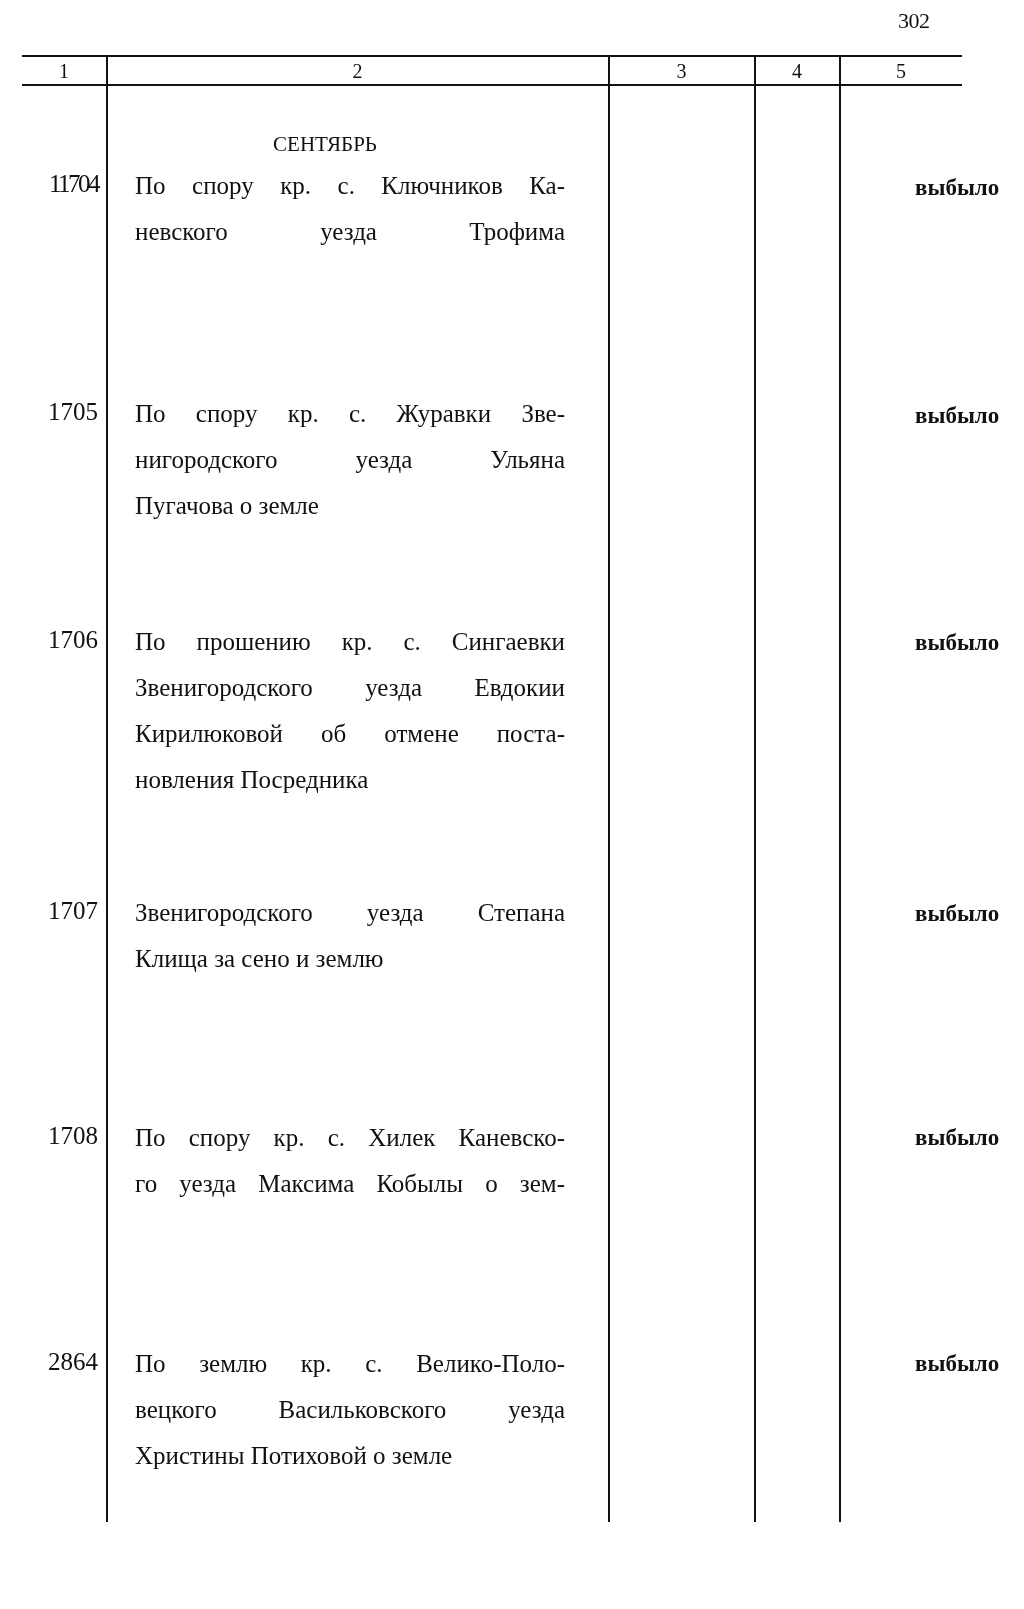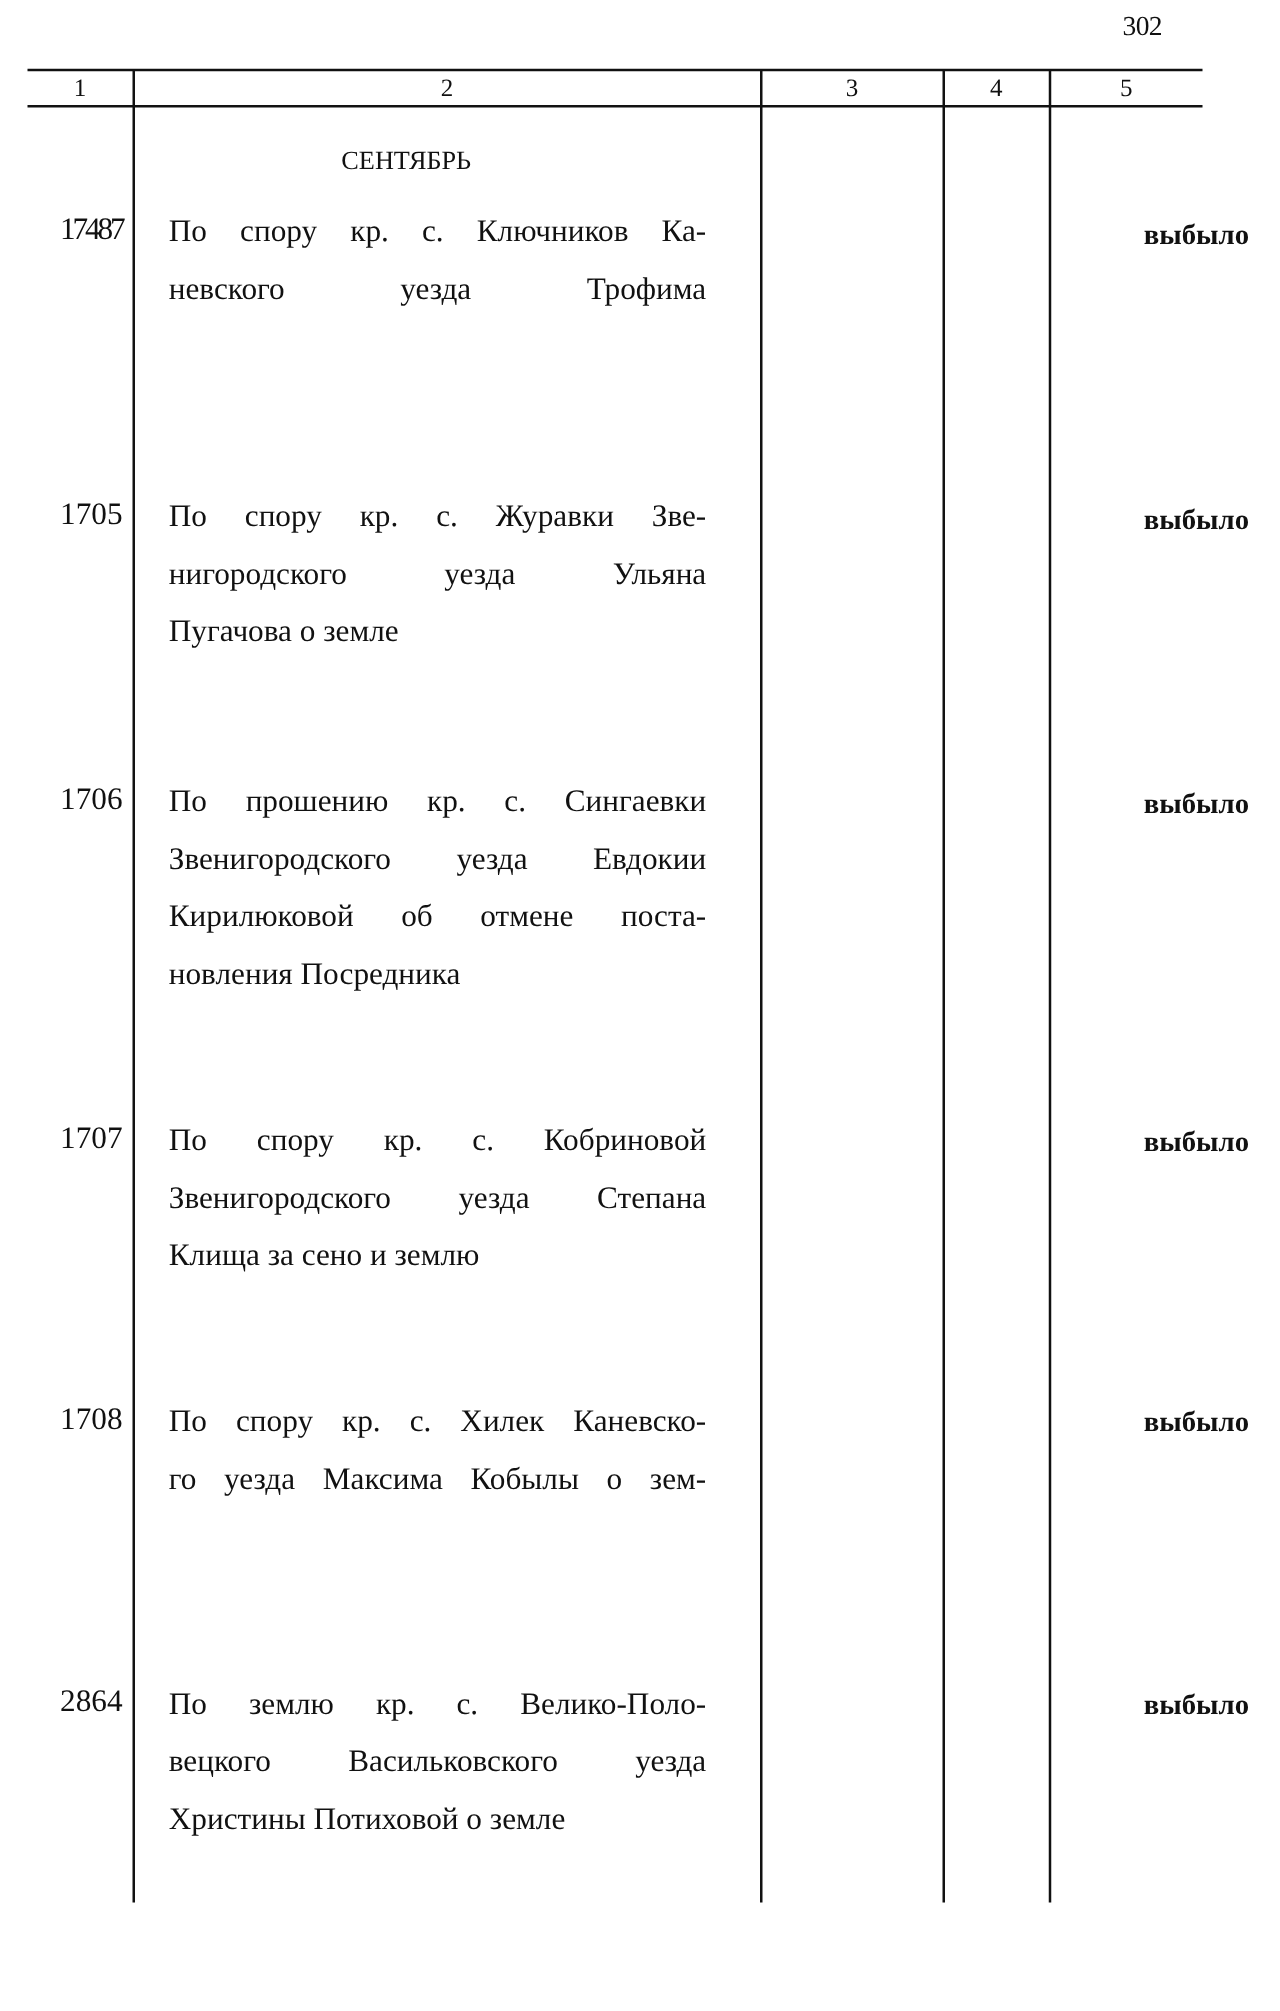--- a/index.html
+++ b/index.html
@@ -4,21 +4,21 @@
 <style>
   html, body { margin:0; padding:0; background:#ffffff; }
   body { width:1024px; height:1609px; position:relative; overflow:hidden;
          font-family:"Liberation Serif", "DejaVu Serif", serif; color:#111; }
   .page-number { position:absolute; left:898px; top:8px; font-size:22px; letter-spacing:-0.5px; }
   .hline { position:absolute; left:22px; width:940px; background:#111; }
   .hline.top { top:55px; height:2px; }
   .hline.sub { top:84px; height:1.5px; }
   .vline { position:absolute; width:1.5px; background:#111; }
   .col-num { position:absolute; top:60px; font-size:20px; text-align:center; }
-  .month { position:absolute; left:107px; width:436px; top:116px; text-align:center; font-size:21px; }
+  .month { position:absolute; left:107px; width:436px; top:132px; text-align:center; font-size:21px; }
   .entry-id { position:absolute; left:22px; width:76px; text-align:right; font-size:25px; }
   .entry-id.narrow { letter-spacing:-2.5px; }
   .entry-text { position:absolute; left:135px; width:430px; font-size:25px; line-height:46px;
                 text-align:justify; }
   .entry-text span { display:block; text-align:justify; text-align-last:justify; }
   .entry-text span.last { text-align-last:left; }
   .entry-status { position:absolute; left:873px; font-size:23px; font-weight:bold;margin-left:42px; }
 </style>
 </head>
 <body>
@@ -34,21 +34,21 @@
 <div class="vline" style="left:839px; top:56px; height:1466px;"></div>
 
 <div class="col-num" style="left:22px; width:84px;">1</div>
 <div class="col-num" style="left:107px; width:501px;">2</div>
 <div class="col-num" style="left:609px; width:145px;">3</div>
 <div class="col-num" style="left:755px; width:84px;">4</div>
 <div class="col-num" style="left:840px; width:122px;">5</div>
 
 <div class="month">СЕНТЯБРЬ</div>
 
-<div class="entry-id narrow" style="top:170px;">17487</div>
+<div class="entry-id narrow" style="top:170px;">11704</div>
 <div class="entry-text" style="top:163px;">
   <span>По спору кр. с. Ключников Ка-</span>
   <span>невского уезда Трофима</span>
 </div>
 <div class="entry-status" style="top:175px;">выбыло</div>
 
 <div class="entry-id" style="top:398px;">1705</div>
 <div class="entry-text" style="top:391px;">
   <span>По спору кр. с. Журавки Зве-</span>
   <span>нигородского уезда Ульяна</span>
@@ -60,21 +60,20 @@
 <div class="entry-text" style="top:619px;">
   <span>По прошению кр. с. Сингаевки</span>
   <span>Звенигородского уезда Евдокии</span>
   <span>Кирилюковой об отмене поста-</span>
   <span class="last">новления Посредника</span>
 </div>
 <div class="entry-status" style="top:630px;">выбыло</div>
 
 <div class="entry-id" style="top:897px;">1707</div>
 <div class="entry-text" style="top:890px;">
-  <span>По спору кр. с. Кобриновой</span>
   <span>Звенигородского уезда Степана</span>
   <span class="last">Клища за сено и землю</span>
 </div>
 <div class="entry-status" style="top:901px;">выбыло</div>
 
 <div class="entry-id" style="top:1122px;">1708</div>
 <div class="entry-text" style="top:1115px;">
   <span>По спору кр. с. Хилек Каневско-</span>
   <span>го уезда Максима Кобылы о зем-</span>
 </div>

